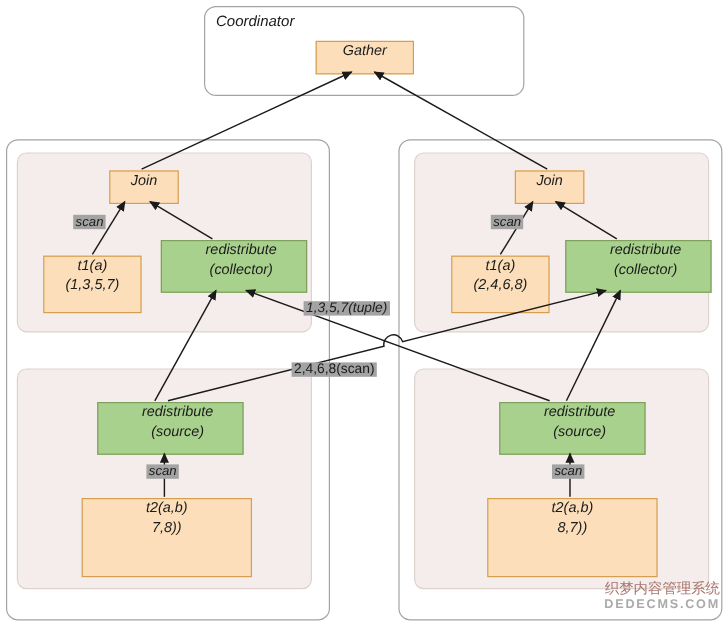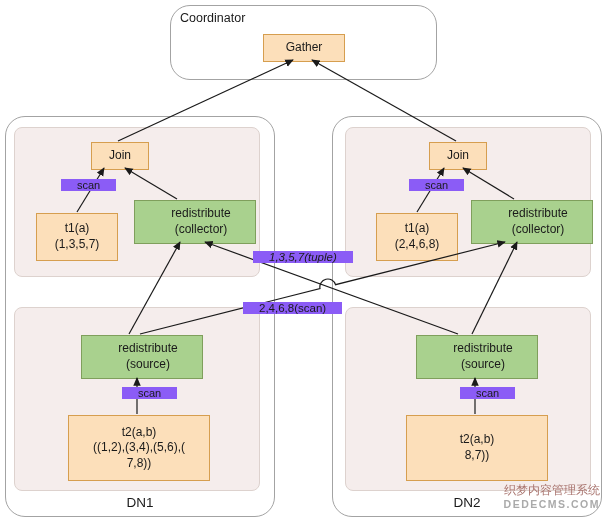--- a/index.html
+++ b/index.html
@@ -1,27 +1,27 @@
 <!DOCTYPE html>
 <html><head>
 <meta charset="utf-8">
 <title>Distributed Query Plan Diagram</title>
 <style>
   html,body{margin:0;padding:0;background:#ffffff;}
   .canvas{position:relative;width:605px;height:529px;background:#ffffff;
           font-family:"Liberation Sans","DejaVu Sans",sans-serif;color:#1a1a1a;overflow:hidden;}
-  .container{position:absolute;background:#ffffff;border:1.5px solid #a3a3a3;border-radius:20px;}
+  .container{position:absolute;background:#ffffff;border:1.5px solid #a3a3a3;border-radius:10px;font-style:italic;}
   .inner{position:absolute;background:#f5edec;border:1px solid #ddd2ce;border-radius:8px;}
-  .node{position:absolute;display:flex;flex-direction:column;align-items:center;justify-content:center;
+  .node{position:absolute;display:flex;flex-direction:column;align-items:center;justify-content:flex-start;
         font-size:12px;line-height:1.3;text-align:center;z-index:1;}
   .orange{background:#fcdfba;border:1px solid #d69e4f;}
   .green{background:#a9d18e;border:1px solid #7f9f5c;padding-left:12px;}
   .coord-title{position:absolute;left:9px;top:5px;font-size:12.5px;z-index:1;}
   .dn-title{position:absolute;left:0;bottom:6px;width:100%;text-align:center;font-size:13.5px;z-index:1;}
-  .float-label{position:absolute;font-size:11px;background:#8b5cf6;padding:0 16px;white-space:nowrap;z-index:3;}
+  .float-label{position:absolute;font-size:11px;background:#a3a3a3;padding:0 2px;white-space:nowrap;z-index:3;}
   .tuple-label{font-size:11.5px;}
   svg.wires{position:absolute;left:0;top:0;width:605px;height:529px;z-index:2;pointer-events:none;}
   .watermark{position:absolute;right:5px;top:484px;text-align:right;line-height:1.15;z-index:4;}
   .wm1{font-size:12px;color:#a8736d;}
   .wm2{font-size:10.5px;color:#aaaaaa;font-weight:bold;letter-spacing:1.5px;}
 </style>
 </head>
 <body>
 
 <div class="canvas">
@@ -47,27 +47,25 @@
     <div class="node green" style="left:128px;top:83px;width:108px;height:42px;">
       <div>redistribute</div>
       <div>(collector)</div>
     </div>
     <div class="node green" style="left:75px;top:218px;width:108px;height:42px;">
       <div>redistribute</div>
       <div>(source)</div>
     </div>
     <div class="node orange" style="left:62px;top:298px;width:140px;height:64px;">
       <div>t2(a,b)</div>
-      <div>((1,2),(3,4),(5,6),(</div>
       <div>7,8))</div>
     </div>
 
     <div class="float-label" style="left:55px;top:62px;">scan</div>
     <div class="float-label" style="left:116px;top:270px;">scan</div>
-    <div class="dn-title">DN1</div>
   </div>
 
   <div class="container" style="left:332px;top:116px;width:268px;height:399px;">
     <div class="inner" style="left:12px;top:10px;width:244px;height:148px;"></div>
     <div class="inner" style="left:12px;top:190px;width:244px;height:182px;"></div>
 
     <div class="node orange" style="left:96px;top:25px;width:56px;height:26px;">
       <span>Join</span>
     </div>
     <div class="node orange" style="left:43px;top:96px;width:80px;height:46px;">
@@ -82,21 +80,20 @@
       <div>redistribute</div>
       <div>(source)</div>
     </div>
     <div class="node orange" style="left:73px;top:298px;width:140px;height:64px;">
       <div>t2(a,b)</div>
       <div>8,7))</div>
     </div>
 
     <div class="float-label" style="left:76px;top:62px;">scan</div>
     <div class="float-label" style="left:127px;top:270px;">scan</div>
-    <div class="dn-title">DN2</div>
   </div>
 
   <div class="float-label tuple-label" style="left:253px;top:251px;font-style:italic;">1,3,5,7(tuple)</div>
   <div class="float-label tuple-label" style="left:243px;top:302px;">2,4,6,8(scan)</div>
 
   <svg class="wires" viewBox="0 0 605 529">
     <defs>
       <marker id="ah" viewBox="0 0 10 10" refX="8.5" refY="5" markerWidth="7.5" markerHeight="7.5" orient="auto">
         <path d="M0,0.8 L9.5,5 L0,9.2 Z" fill="#1a1a1a"></path>
       </marker>

